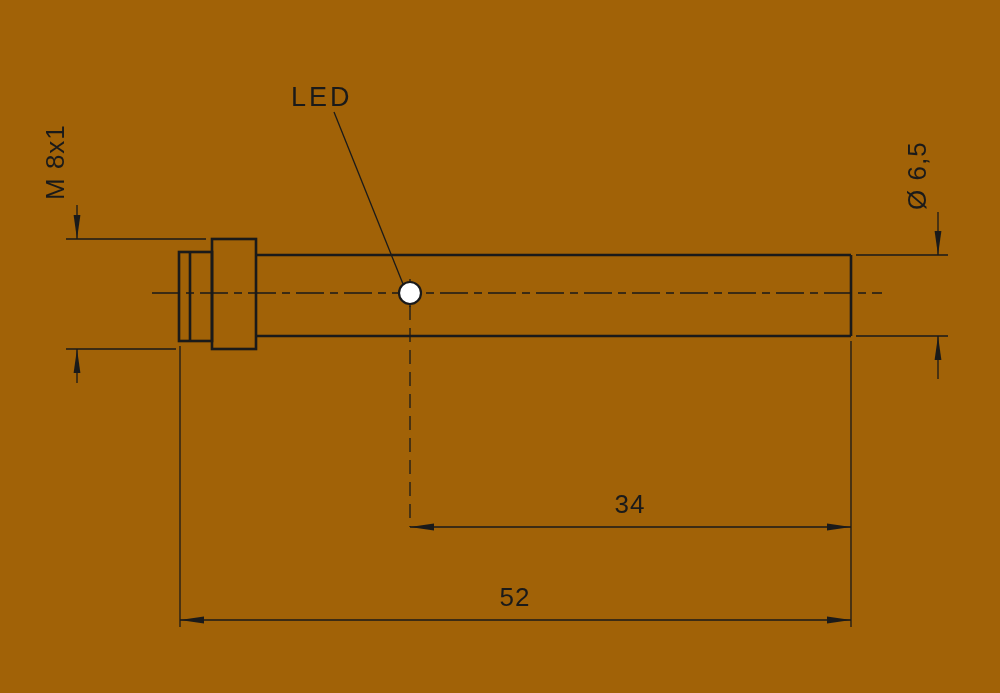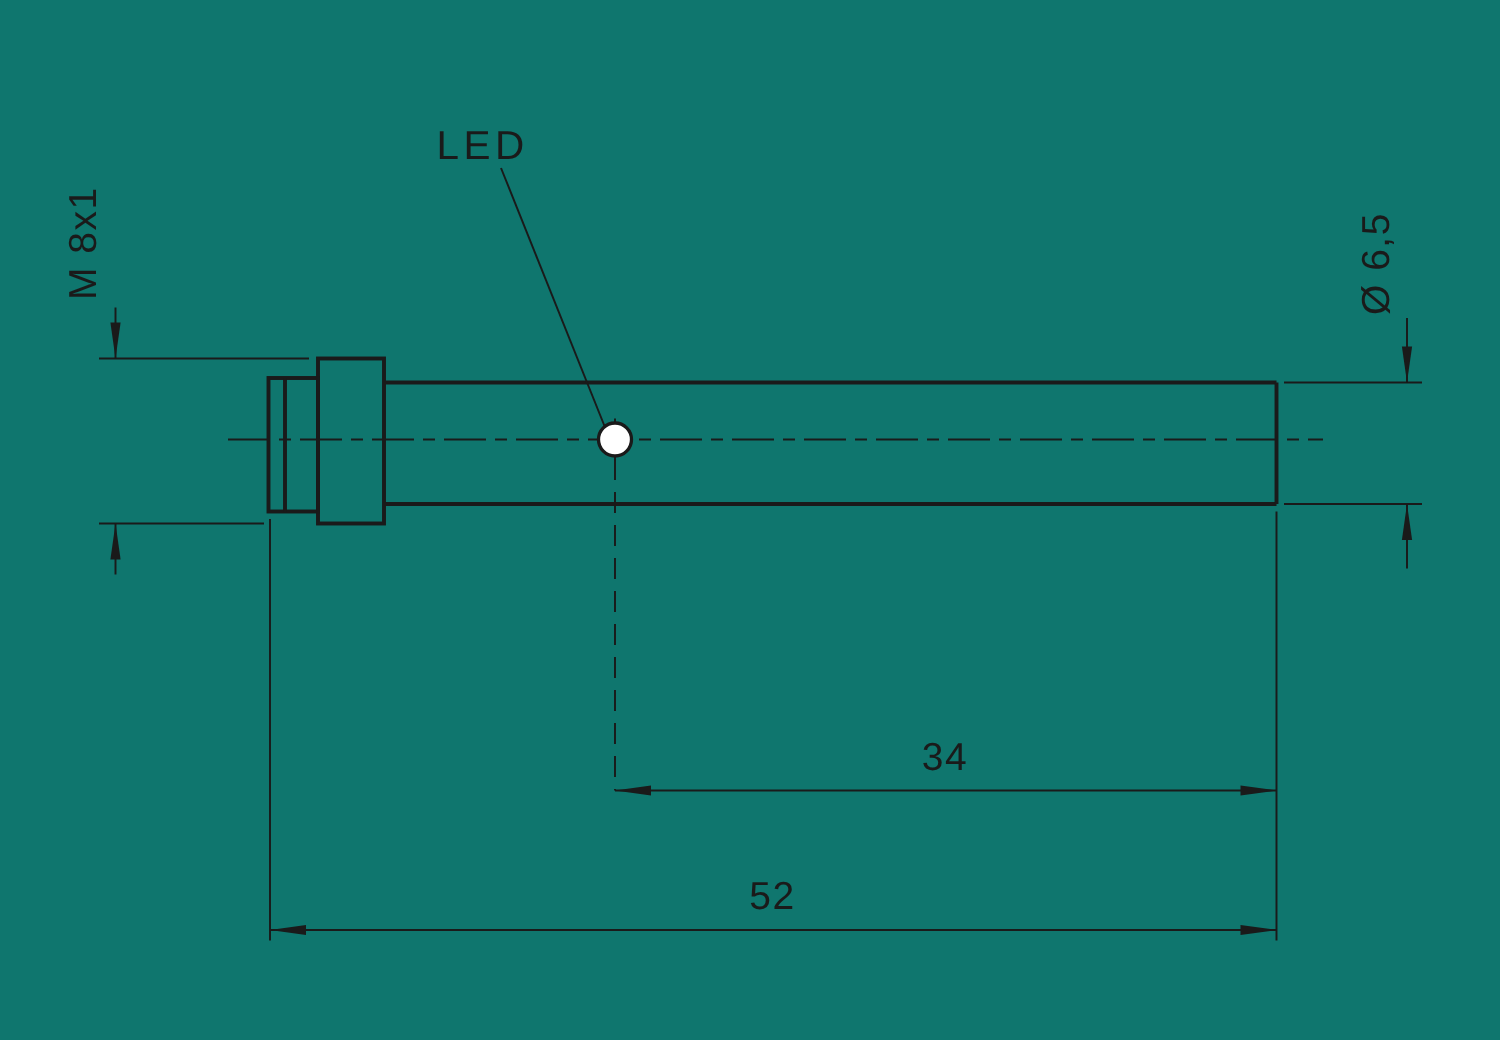--- a/index.html
+++ b/index.html
@@ -6,21 +6,21 @@
     margin: 0;
     padding: 0;
     background: #ffffff;
     width: 1000px;
     height: 693px;
     overflow: hidden;
   }
   .drawing-wrap {
     width: 1000px;
     height: 693px;
-    background: #0f766e;
+    background: #a16207;
   }
   svg text {
     font-family: "Liberation Sans", "DejaVu Sans", sans-serif;
     fill: #1a1a1a;
   }
   .dim-text {
     font-size: 26px;
     letter-spacing: 1px;
   }
   .led-text {

